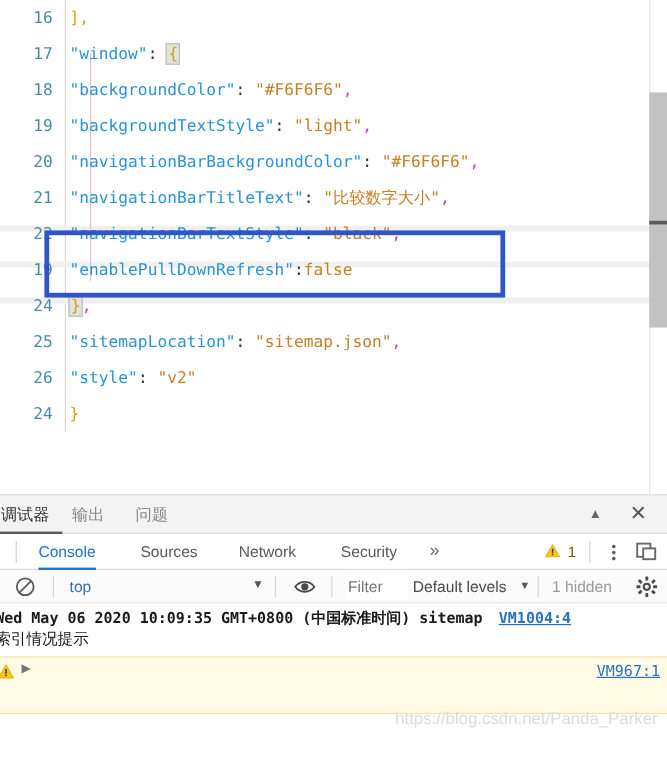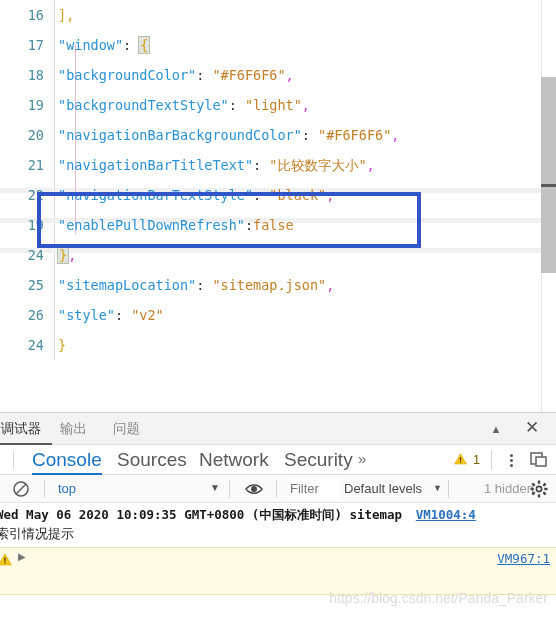--- a/index.html
+++ b/index.html
@@ -171,21 +171,21 @@
     position: absolute;
     left: 13px; top: 6px;
     width: 1px; height: 18px;
     background: #d4d4d4;
   }
   .dt-tab {
     position: absolute;
     top: 0;
     height: 30px;
     line-height: 30px;
-    font-size: 19px;
+    font-size: 13px;
     color: #5a5a5a;
     cursor: pointer;
   }
   .dt-tab.active {
     color: #1a73c8;
     border-bottom: 2px solid #1a73c8;
   }
   #dt-more {
     position: absolute;
     left: 358px; top: 0;
@@ -292,21 +292,21 @@
     position: absolute;
     left: 433px; top: 0;
     height: 28px; line-height: 26px;
     font-size: 9px; color: #555;
     cursor: pointer;
   }
   #hidden-count {
     position: absolute;
     left: 460px; top: 0;
     height: 28px; line-height: 28px;
-    font-size: 13px; color: #9a9a9a; margin-left: 24px;
+    font-size: 13px; color: #9a9a9a;
   }
   #settings-gear {
     position: absolute;
     right: 8px; top: 5px;
     width: 18px; height: 18px;
     cursor: pointer;
   }
 
   
   #console-body {

